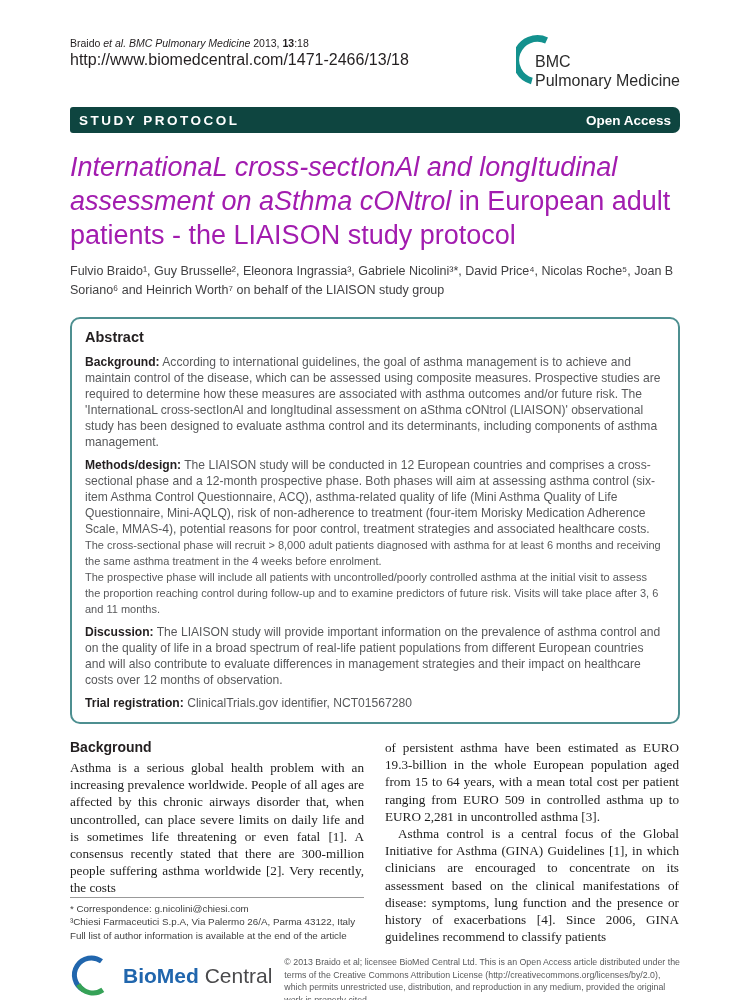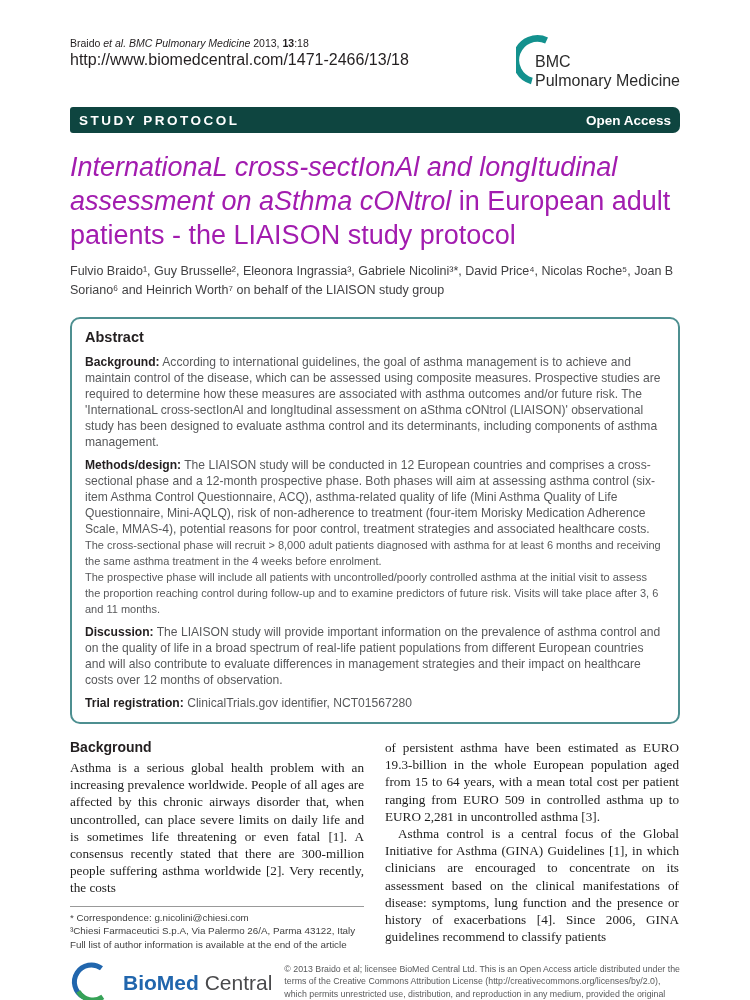--- a/index.html
+++ b/index.html
@@ -59,21 +59,21 @@
   .methods-block p{margin-bottom:0;}
 
   
   .columns{margin-top:15px;display:flex;gap:21px;}
   .col{width:294px;}
   .body-heading{font-size:14px;font-weight:bold;color:#231f20;margin-bottom:4px;}
   .serif{font-family:"Liberation Serif","DejaVu Serif",serif;font-size:13.2px;line-height:17.2px;color:#1c1c1c;text-align:justify;}
   .indent{text-indent:13px;}
 
   
-  .footnote{margin-top:9px;}
+  .footnote{}
   .footnote-rule{border:none;border-top:1px solid #999;margin-bottom:4px;width:100%;}
   .footnote div{font-size:9.8px;line-height:13.8px;color:#3f3f3f;}
   .footnote a{color:#3f3f3f;text-decoration:none;}
 
   
   .footer{margin-top:8px;display:flex;align-items:flex-start;gap:12px;}
   .bmc-logo{display:flex;align-items:center;flex:0 0 auto;}
   .bmc-logo svg{display:block;}
   .bmc-logo .word{margin-left:7px;font-size:21px;white-space:nowrap;}
   .bmc-logo .biomed{font-weight:bold;color:var(--biomed_blue);}

